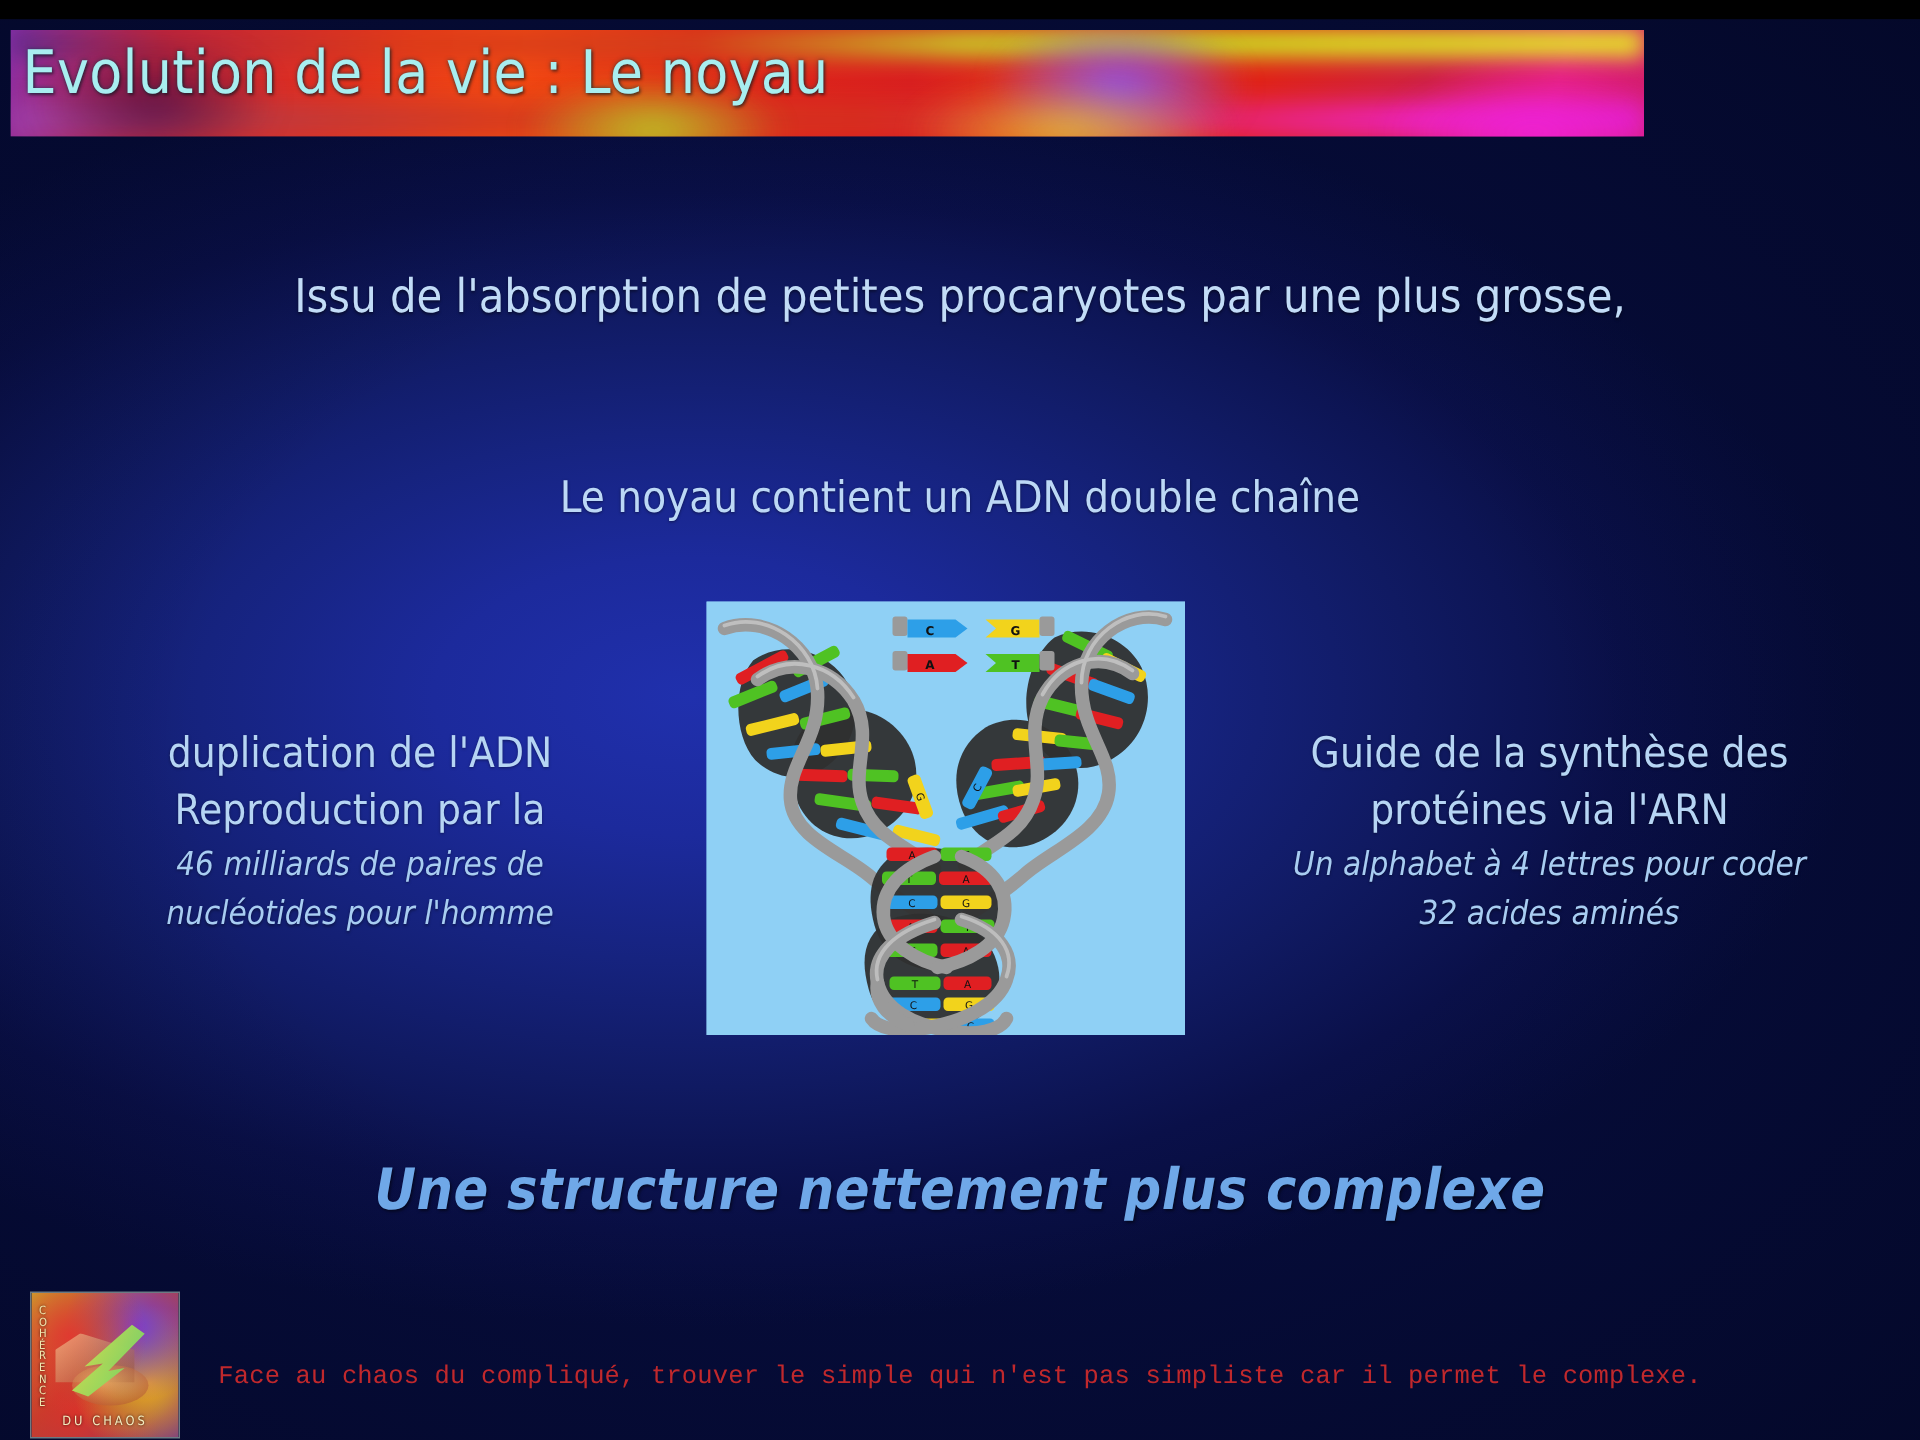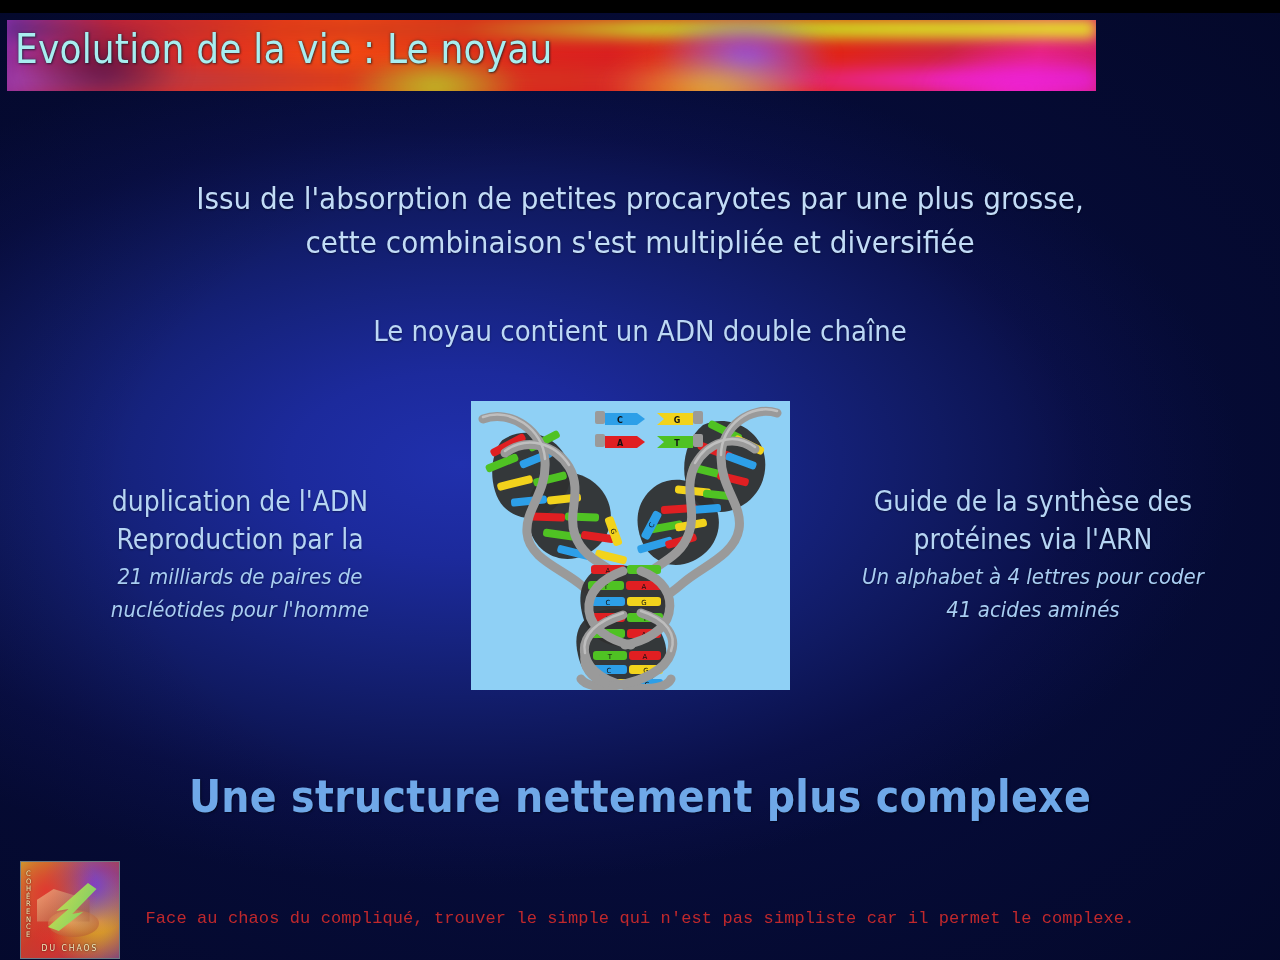--- a/index.html
+++ b/index.html
@@ -183,22 +183,23 @@
     color: #a8cdf2;
     margin-top: 2px;
   }
 
   
   #conclusion {
     position: absolute;
     left: 0; right: 0; top: 758px;
     text-align: center;
     font-family: "DejaVu Sans Condensed", "Liberation Sans Narrow", "Liberation Sans", sans-serif;
-    font-size: 44px;
+    font-size: 38px;
     font-weight: bold;
+    font-style: italic;
     letter-spacing: .3px;
     color: #6fa8e8;
     text-shadow: 1px 1px 2px rgba(0,0,0,.5);
   }
 
   
   #footer-text {
     position: absolute;
     left: 0; right: 0; top: 896px;
     text-align: center;
@@ -299,37 +300,36 @@
     <div class="blob-dark"></div>
     <div class="blob-green"></div>
     <div class="blob-purple"></div>
     <div class="blob-yellow"></div>
     <div class="blob-magenta"></div>
   </div>
   <div id="title-text">Evolution de la vie : Le noyau</div>
 
   <div class="body-text" id="intro-block">
     <span class="line">Issu de l'absorption de petites procaryotes par une plus grosse,</span>
-    <span class="line">cette combinaison s'est multipliée et diversifiée</span>
   </div>
 
   <div class="body-text" id="nucleus-line">Le noyau contient un ADN double chaîne</div>
 
   <div class="column" id="left-column">
     <span class="heading">duplication de l'ADN</span>
     <span class="heading">Reproduction par la</span>
-    <span class="subtext">21 milliards de paires de</span>
+    <span class="subtext">46 milliards de paires de</span>
     <span class="subtext">nucléotides pour l'homme</span>
   </div>
 
   <div class="column" id="right-column">
     <span class="heading">Guide de la synthèse des</span>
     <span class="heading">protéines via l'ARN</span>
     <span class="subtext">Un alphabet à 4 lettres pour coder</span>
-    <span class="subtext">41 acides aminés</span>
+    <span class="subtext">32 acides aminés</span>
   </div>
 
   <div id="dna-figure">
     <svg width="319" height="289" viewBox="0 0 319 289" xmlns="http://www.w3.org/2000/svg">
       <rect x="0" y="0" width="319" height="289" fill="#8fd0f5"></rect>
 
       <defs>
 
         <g id="rungC">
           <rect x="0" y="0" width="26" height="6" rx="2" fill="#2d9fe8"></rect>

